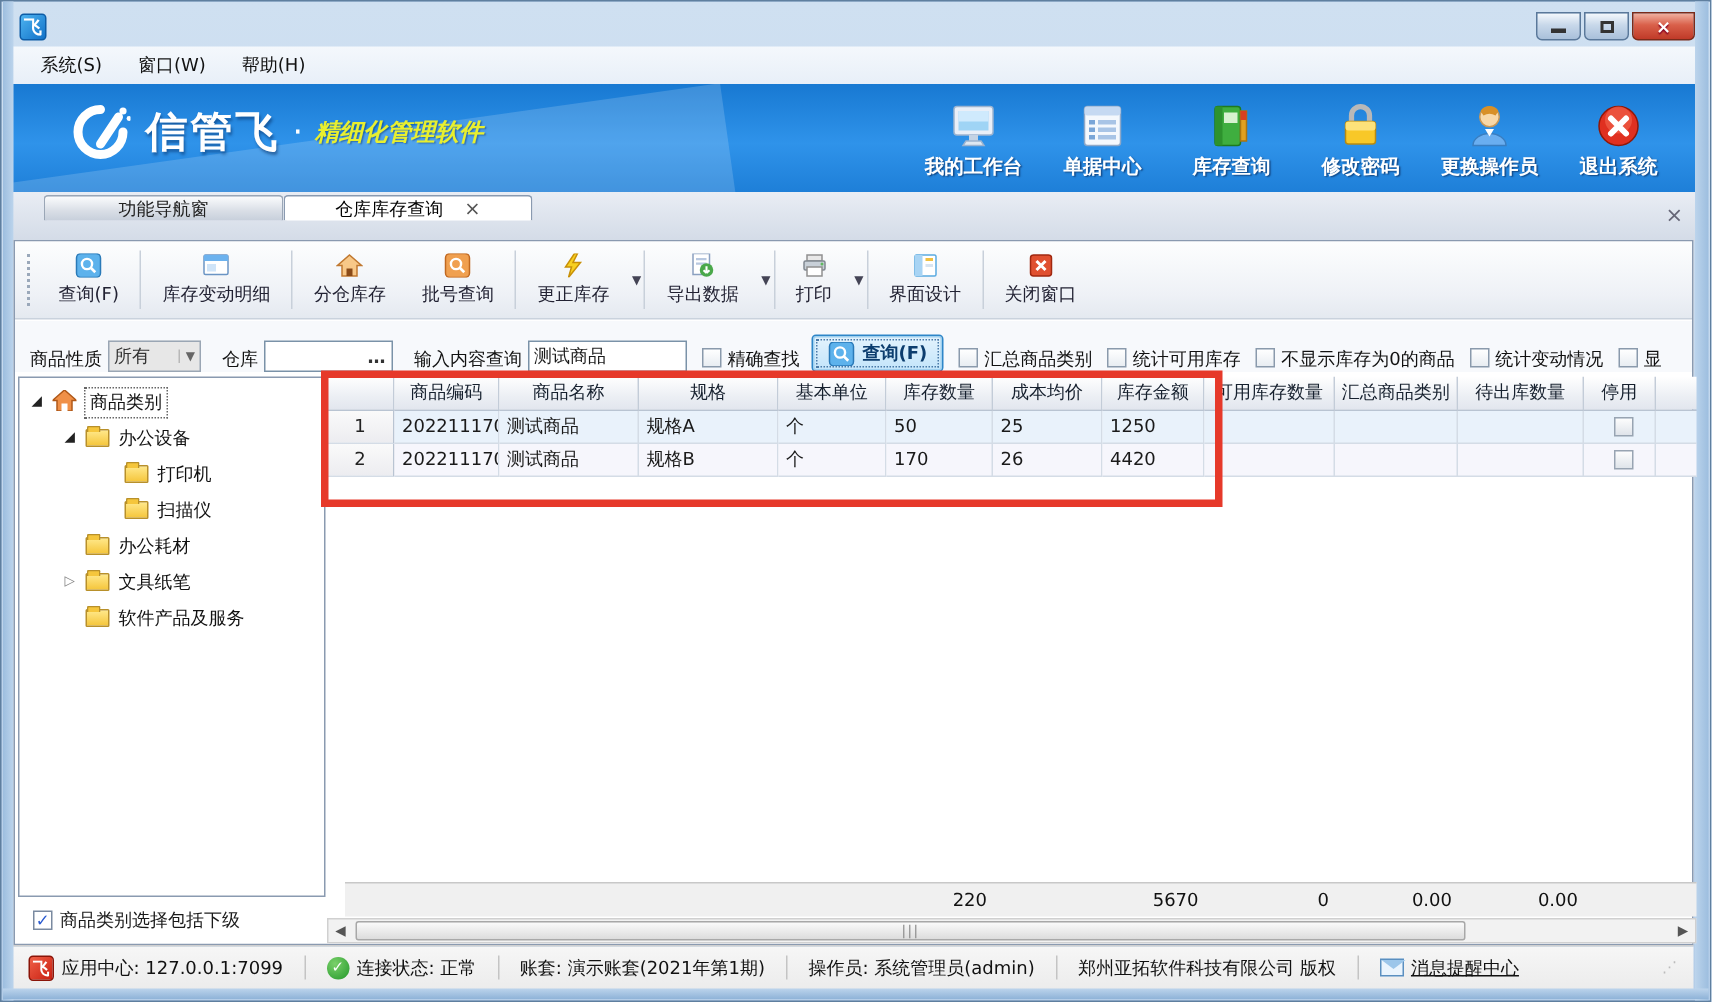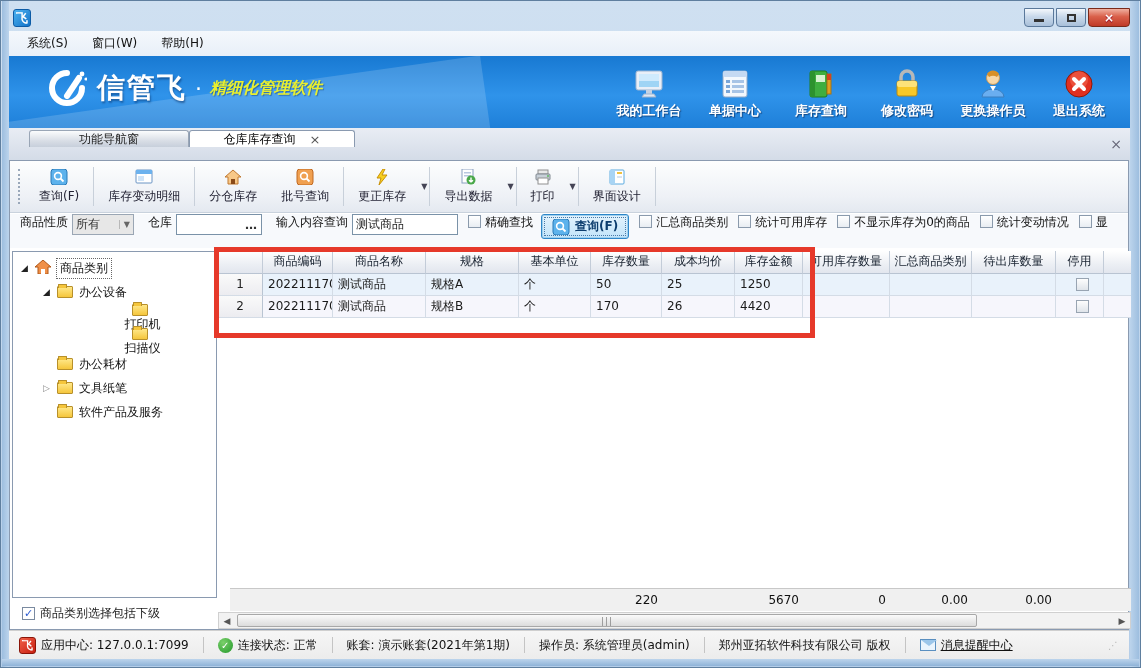--- a/index.html
+++ b/index.html
@@ -60,38 +60,38 @@
   .tbtn { display:flex; flex-direction:column; align-items:center; justify-content:center; padding:3px 12px; gap:3px; }
   .tbtn .tlbl { font-size:12px; color:#223; white-space:nowrap; }
   .tsep { width:1px; background:#c8d0da; margin:6px 2px; }
   .drop { font-size:8px; color:#445; margin-left:3px; align-self:center; }
   .tbtn-wrap { display:flex; align-items:center; }
 
   
   .i16 { width:18px; height:16px; position:relative; display:inline-block; }
 
   
-  .filterrow { position:absolute; left:0; right:0; top:53px; height:34px; background:#f7f9fc; display:flex; align-items:flex-start; padding-left:6px; white-space:nowrap; overflow:hidden; }
+  .filterrow { position:absolute; left:0; right:0; top:53px; height:34px; background:#f7f9fc; display:flex; align-items:flex-end; padding-left:6px; white-space:nowrap; overflow:hidden; }
   .flabel { margin:0 4px; color:#111; }
   .fselect { width:62px; height:21px; background:#e7e7e7; border:1px solid #9aa6b4; display:flex; align-items:center; justify-content:space-between; padding:0 3px; color:#333; }
   .fselect .arr { font-size:8px; color:#666; border-left:1px solid #b8b8b8; padding-left:4px; }
   .finput { height:21px; border:1px solid #7a92a8; background:#fff; display:flex; align-items:center; padding:0 3px; }
   .finput.wh { width:86px; justify-content:flex-end; }
   .finput.search { width:106px; }
   .dots { color:#333; font-weight:bold; letter-spacing:1px; }
   .cb { width:13px; height:13px; border:1px solid #8a9aac; background:linear-gradient(#fff,#e8edf2); display:inline-block; vertical-align:-2px; margin-right:4px; }
   .cbitem { margin-left:10px; color:#111; }
   .qbtn { margin-left:8px; height:25px; border:1px solid #2e86c8; border-radius:3px; background:linear-gradient(#e4f3fd,#c2e4fa); outline:1px dotted #4a7aa8; outline-offset:-4px; display:flex; align-items:center; padding:0 10px; font-weight:bold; color:#0c3d6e; box-shadow:0 0 0 1px #9fd0ef inset; }
   .qbtn .i16 { margin-right:5px; }
 
   
   .main { position:absolute; left:0; right:0; top:87px; bottom:0; background:#fff; }
   .treepanel { position:absolute; left:2px; top:3px; width:205px; bottom:31px; border:1px solid #8a9ab0; background:#fff; padding-top:4px; overflow:hidden; }
   .titem { display:flex; align-items:center; height:24px; }
-  .lvl0 { padding-left:8px; } .lvl1 { padding-left:30px; } .lvl2 { padding-left:56px;flex-direction:column; }
+  .lvl0 { padding-left:8px; } .lvl1 { padding-left:30px; } .lvl2 { padding-left:56px; }
   .exp { width:14px; font-size:9px; color:#222; flex:none; }
   .exp.hollow { color:#888; }
   .tfolder { width:16px; height:12px; background:linear-gradient(#ffe88a,#f5c63c); border:1px solid #b8902a; border-radius:1px; position:relative; margin-right:6px; flex:none; }
   .tfolder::before { content:""; position:absolute; top:-3px; left:0; width:7px; height:3px; background:#f5c63c; border:1px solid #b8902a; border-bottom:none; border-radius:1px 1px 0 0; }
   .thome { margin-right:5px; flex:none; }
   .tlabel { color:#111; }
   .titem.selected .tlabel { border:1px dotted #666; padding:1px 3px; }
 
   .treefooter { position:absolute; left:2px; bottom:4px; width:205px; height:24px; display:flex; align-items:center; padding-left:10px; }
   .cb-checked { width:13px; height:13px; border:1px solid #7a8aa0; background:#fff; color:#2a5ad0; font-size:11px; font-weight:bold; line-height:11px; text-align:center; margin-right:5px; }
@@ -332,20 +332,27 @@
       <div class="tbtn">
         <span class="i16"><svg width="18" height="16" viewBox="0 0 18 16">
               <rect x="2" y="1" width="14" height="14" rx="1" fill="#fff" stroke="#5aaae0"></rect>
               <rect x="2" y="1" width="5" height="14" fill="#a8d4f4"></rect>
               <rect x="9" y="3" width="5" height="2" fill="#f0c040"></rect>
               <rect x="9" y="7" width="5" height="2" fill="#d8e4f0"></rect>
             </svg></span>
         <span class="tlbl">界面设计</span>
       </div>
       <div class="tsep"></div>
+      <div class="tbtn">
+        <span class="i16"><svg width="18" height="16" viewBox="0 0 18 16">
+              <rect x="2" y="1" width="14" height="14" rx="2" fill="#e05030" stroke="#a02810"></rect>
+              <path d="M6 5 L12 11 M12 5 L6 11" stroke="#fff" stroke-width="2"></path>
+            </svg></span>
+        <span class="tlbl">关闭窗口</span>
+      </div>
     </div>
 
     <div class="filterrow">
       <span class="flabel">商品性质</span>
       <div class="fselect">
         <span>所有</span>
         <span class="arr">▼</span>
       </div>
       <span class="flabel" style="margin-left:14px">仓库</span>
       <div class="finput wh">

